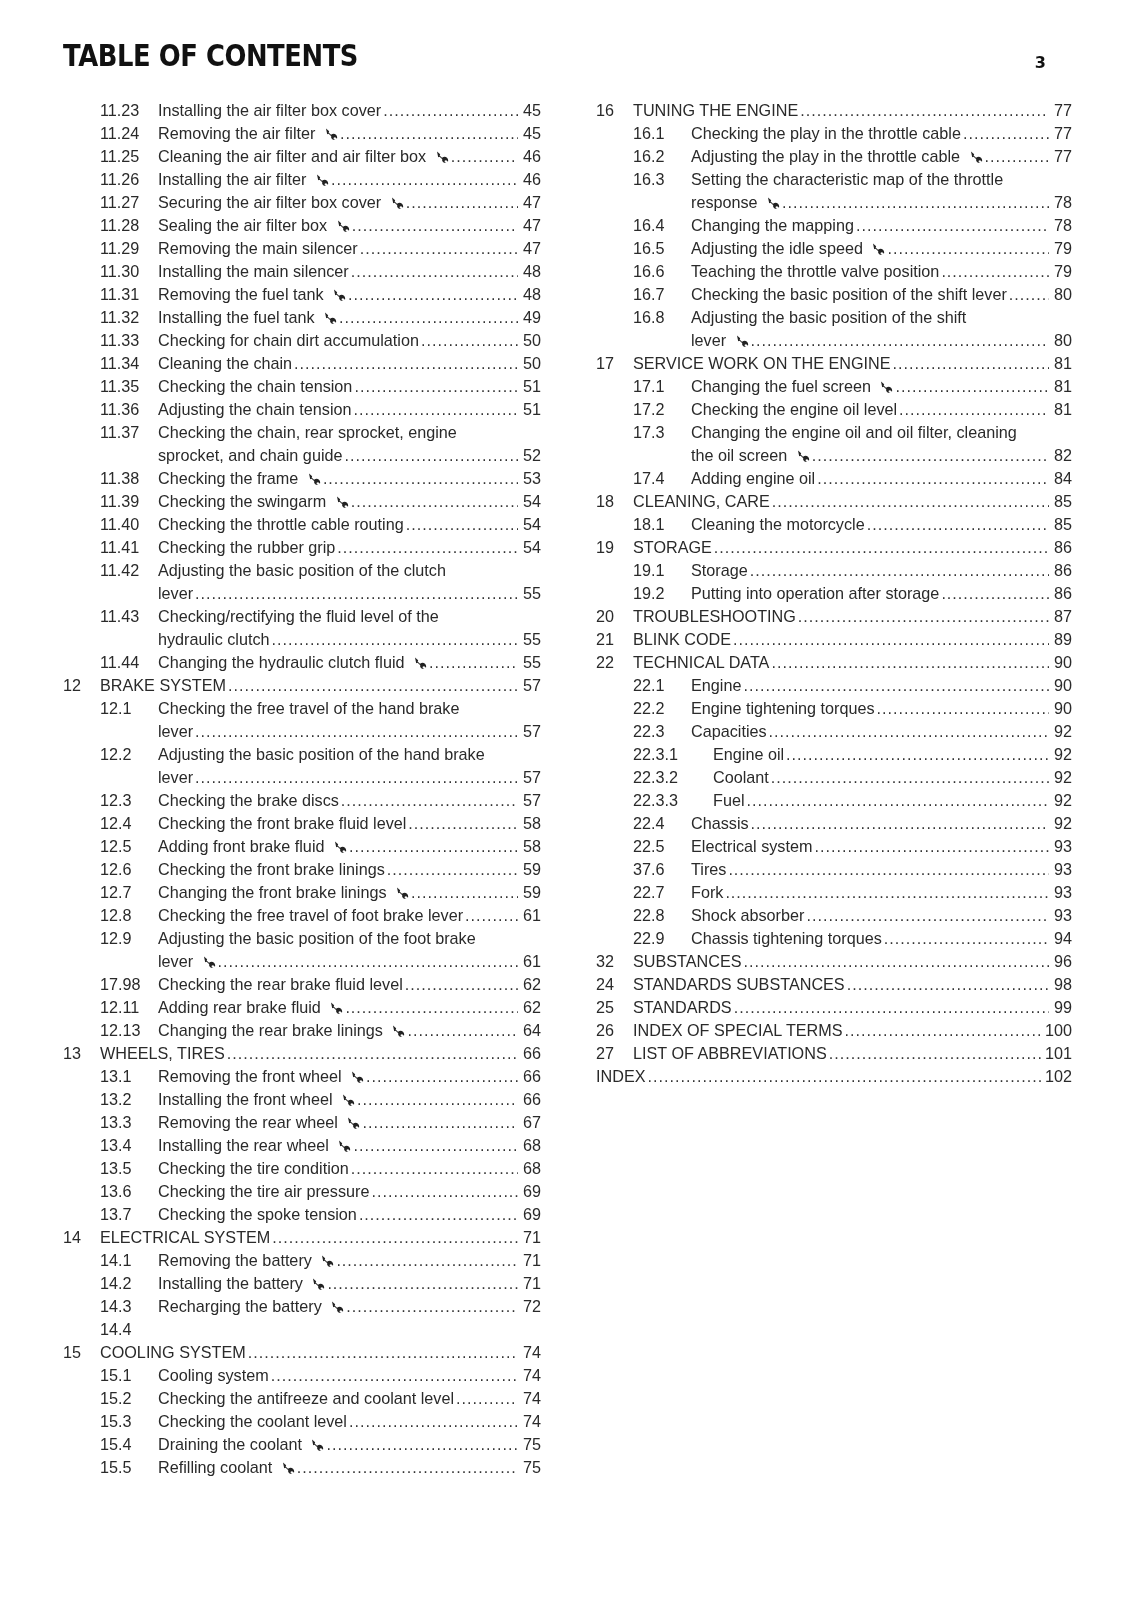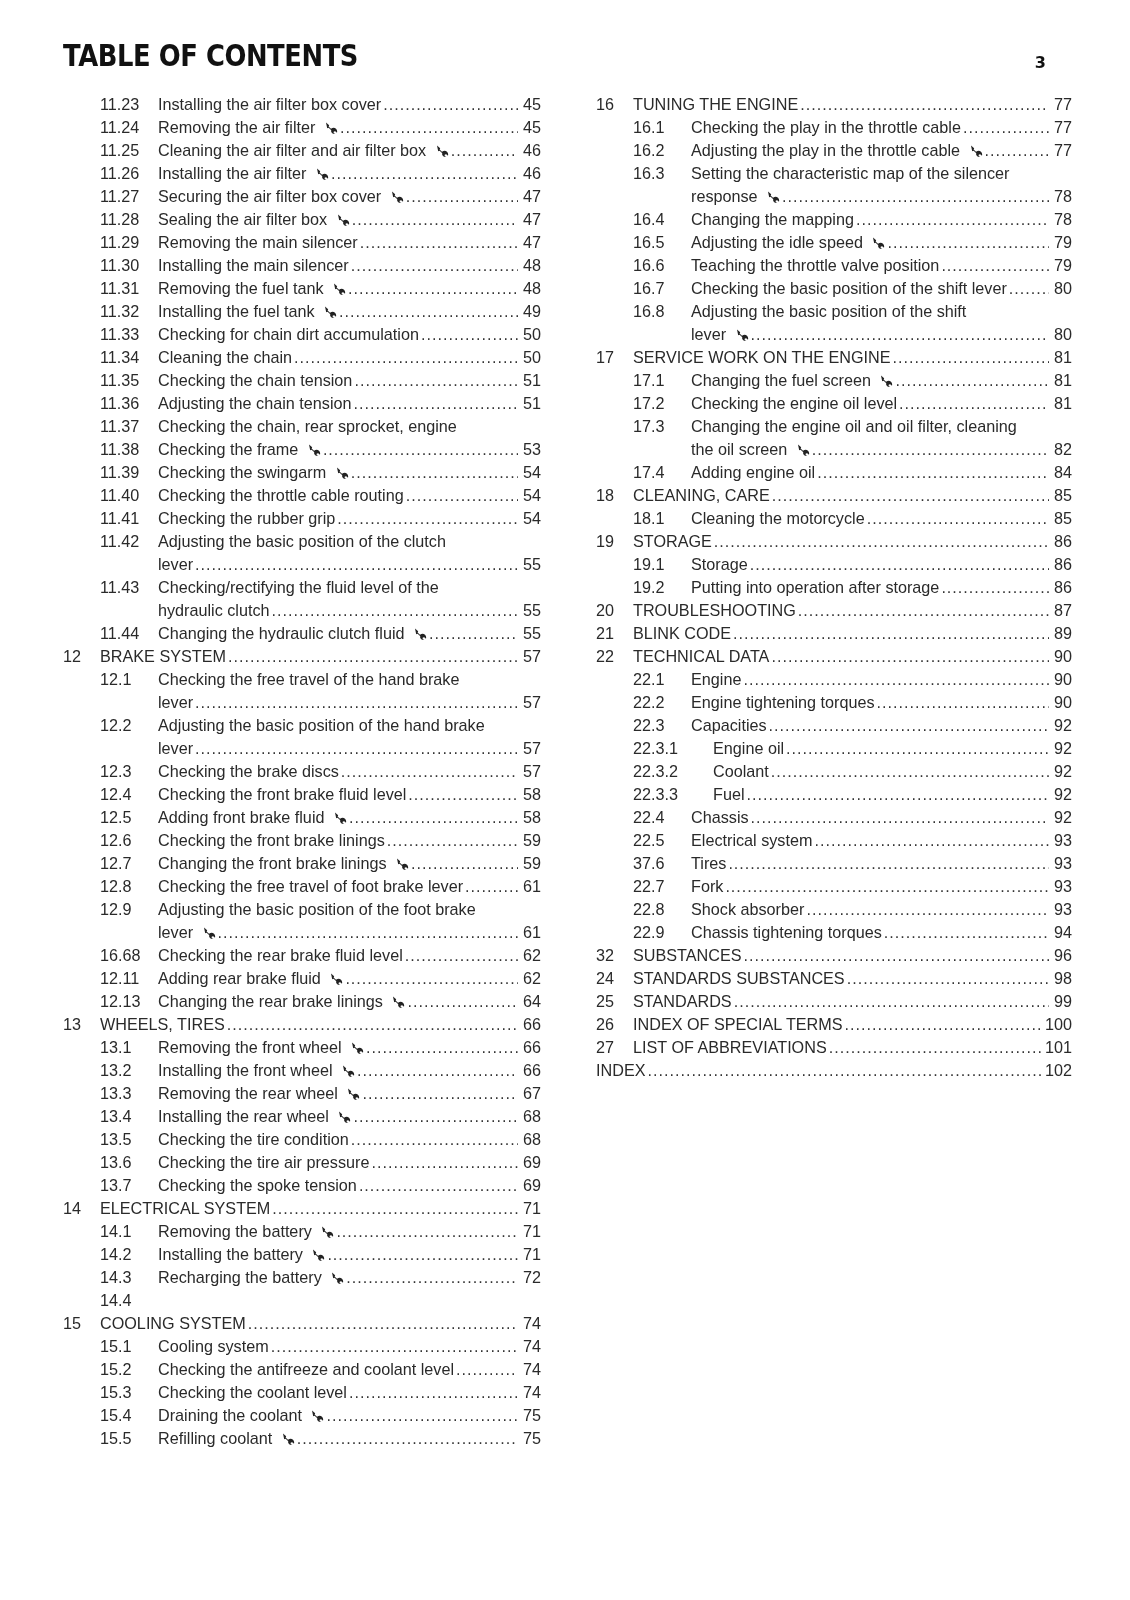--- a/index.html
+++ b/index.html
@@ -2,21 +2,21 @@
 <html><head>
 <meta charset="utf-8">
 <style>
   html, body { margin: 0; padding: 0; background: #ffffff; }
   body { width: 1130px; height: 1600px; position: relative; overflow: hidden;
          font-family: "Liberation Sans", sans-serif; color: #2a2a2a; }
   .title { position: absolute; left: 63px; top: 38px; font-family: "DejaVu Sans", sans-serif;
            font-weight: bold; font-size: 30px; letter-spacing: -0.5px; color: #111; transform: scaleX(0.86); transform-origin: left top; }
   .pagenum { position: absolute; right: 84px; top: 53px; font-family: "DejaVu Sans", sans-serif;
              font-weight: bold; font-size: 16px; color: #111; }
-  .col { position: absolute; top: 93px; }
+  .col { position: absolute; top: 99px; }
   .col.left { left: 63px; width: 478px; }
   .col.right { left: 568px; width: 476px; margin-left: 28px; }
   .entry { position: relative; font-size: 16.2px; line-height: 23px; }
   .row { display: flex; align-items: baseline; }
   .num { flex: none; }
   .lvl1 .num { width: 37px; }
   .lvl2 .num { width: 58px; margin-left: 37px; }
   .lvl3 .num { width: 80px; margin-left: 37px; }
   .lvl0 .num { width: 0; }
   .text-wrap { flex: 1; min-width: 0; }
@@ -229,20 +229,25 @@
             <span class="pg">51</span>
           </div>
         </div>
       </div>
     </div>
     <div class="entry lvl2">
       <div class="row">
         <span class="num">11.37</span>
         <div class="text-wrap">
           <div class="firstline">Checking the chain, rear sprocket, engine</div>
+          <div class="line">
+            <span class="txt"><span>sprocket, and chain guide</span></span>
+            <span class="dots"></span>
+            <span class="pg">52</span>
+          </div>
         </div>
       </div>
     </div>
     <div class="entry lvl2">
       <div class="row">
         <span class="num">11.38</span>
         <div class="text-wrap">
           <div class="line">
             <span class="txt"><span>Checking the frame</span>
   <svg class="wrench" viewBox="0 0 13 12">
@@ -467,21 +472,21 @@
   </svg>
 </span>
             <span class="dots"></span>
             <span class="pg">61</span>
           </div>
         </div>
       </div>
     </div>
     <div class="entry lvl2">
       <div class="row">
-        <span class="num">16.68</span>
+        <span class="num">17.98</span>
         <div class="text-wrap">
           <div class="line">
             <span class="txt"><span>Checking the rear brake fluid level</span></span>
             <span class="dots"></span>
             <span class="pg">62</span>
           </div>
         </div>
       </div>
     </div>
     <div class="entry lvl2">
@@ -812,21 +817,21 @@
             <span class="dots"></span>
             <span class="pg">77</span>
           </div>
         </div>
       </div>
     </div>
     <div class="entry lvl2">
       <div class="row">
         <span class="num">16.3</span>
         <div class="text-wrap">
-          <div class="firstline">Setting the characteristic map of the silencer</div>
+          <div class="firstline">Setting the characteristic map of the throttle</div>
           <div class="line">
             <span class="txt"><span>response</span>
   <svg class="wrench" viewBox="0 0 13 12">
     <path d="M1 0.5 L4.2 3.2 L3.6 4.6 L6 6.8 L7.4 6 Q9.5 5.4 11 6.8 Q12.6 8.5 12 10.8 L10.2 9.2 L8.8 9.6 L8.6 11.2 L10.4 12 Q8 12.4 6.6 10.6 Q5.8 9.4 6.3 8.2 L3.6 5.8 L2.2 6.2 Z" fill="#222"></path>
   </svg>
 </span>
             <span class="dots"></span>
             <span class="pg">78</span>
           </div>
         </div>

